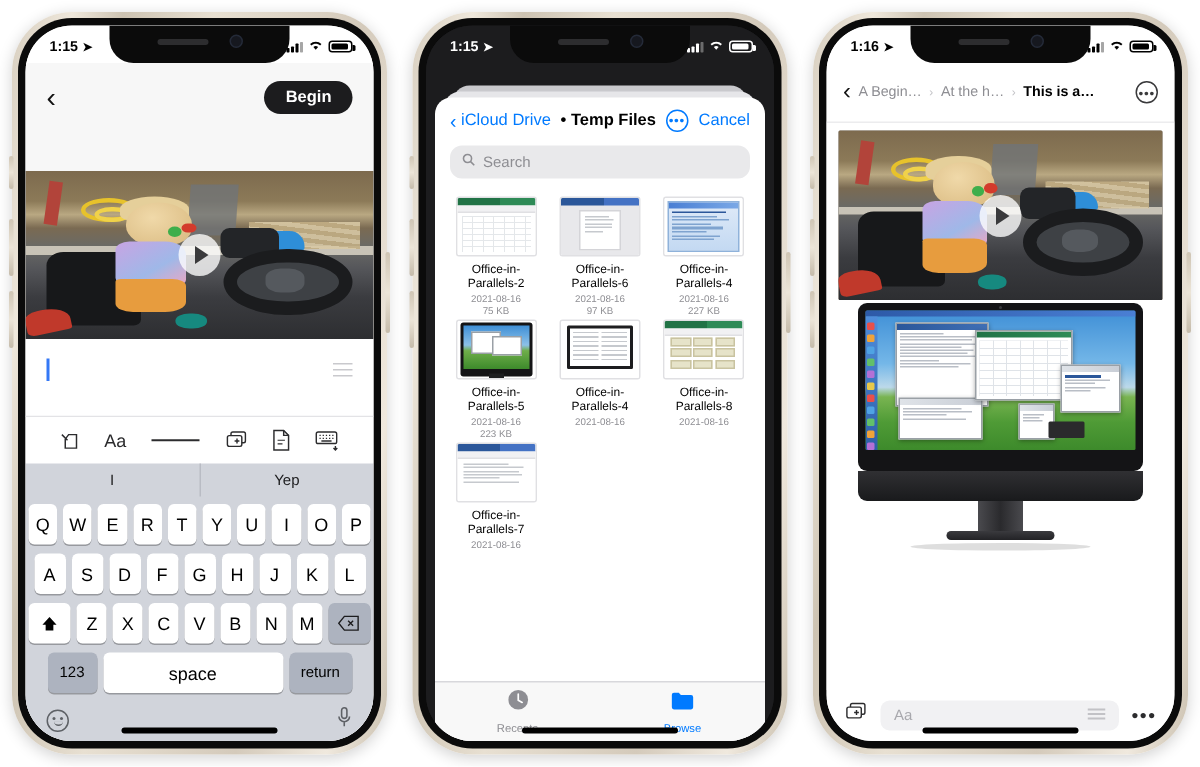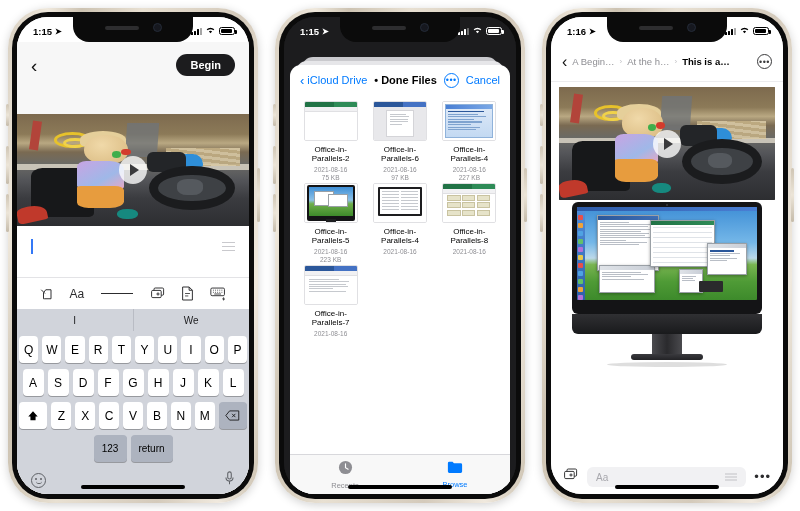--- a/index.html
+++ b/index.html
@@ -469,21 +469,21 @@
               <rect x="1" y="1" width="16" height="9" rx="1.5"></rect>
               <path d="M3.5 3.5h1M6 3.5h1M8.5 3.5h1M11 3.5h1M13.5 3.5h1M3.5 6h1M6 6h1M8.5 6h1M11 6h1M13.5 6h1M5 8h8" stroke-width="1"></path>
               <path d="M16 12v3M14.5 13.5 16 15l1.5-1.5"></path>
             </svg>
           </span>
         </div>
 
         <div class="kb">
           <div class="kb-predict">
             <div>I</div>
-            <div>We</div>
+            <div>Yep</div>
           </div>
           <div class="kb-rows">
             <div class="kb-row">
               <span class="key">Q</span>
               <span class="key">W</span>
               <span class="key">E</span>
               <span class="key">R</span>
               <span class="key">T</span>
               <span class="key">Y</span>
               <span class="key">U</span>
@@ -517,20 +517,21 @@
               <span class="key">M</span>
               <span class="key del">
                 <svg width="15" height="11" viewBox="0 0 18 13" fill="none" stroke="#1c1c1e" stroke-width="1.1">
                   <path d="M5.5 1h11v11h-11L1 6.5z"></path>
                     <path d="M8.5 4.5l4 4M12.5 4.5l-4 4"></path>
                 </svg>
               </span>
             </div>
             <div class="kb-row">
               <span class="key num">123</span>
+              <span class="key space">space</span>
               <span class="key ret">return</span>
             </div>
           </div>
           <div class="kb-bottom">
             <span class="emoji-face">
                 <span class="emoji-smile"></span>
               </span>
             <span>
               <svg width="11" height="15" viewBox="0 0 12 17" fill="none" stroke="#5e6166" stroke-width="1.2">
                 <rect x="4" y="1" width="4" height="8" rx="2"></rect>
@@ -586,27 +587,38 @@
             </span>
         </div>
       </div>
 
       <div class="sheet">
         <div class="p2-nav">
           <span class="p2-nav-left">
             <span style="font-size:13px;">‹</span>
             <span>iCloud Drive</span>
           </span>
-          <span class="p2-title">• Done Files</span>
+          <span class="p2-title">• Temp Files</span>
           <span class="p2-nav-right">
             <span class="circ-ellipsis">•••</span>
             <span class="cancel-lnk">Cancel</span>
           </span>
         </div>
 
+        <div class="p2-searchwrap">
+          <div class="p2-search">
+            <span>
+              <svg width="9" height="9" viewBox="0 0 11 11" fill="none" stroke="#8e8e93" stroke-width="1.3">
+                <circle cx="4.5" cy="4.5" r="3.3"></circle>
+                  <path d="M7 7l3 3"></path>
+              </svg>
+            </span>
+            <span>Search</span>
+          </div>
+        </div>
 
         <div class="p2-grid">
 
 
           <div class="file-cell">
             <div class="file-thumb">
               <div class="th">
                   <div class="th-bar xl"></div>
                   <div class="th-ribbon"></div>
                   <div class="th-sheet"></div>

